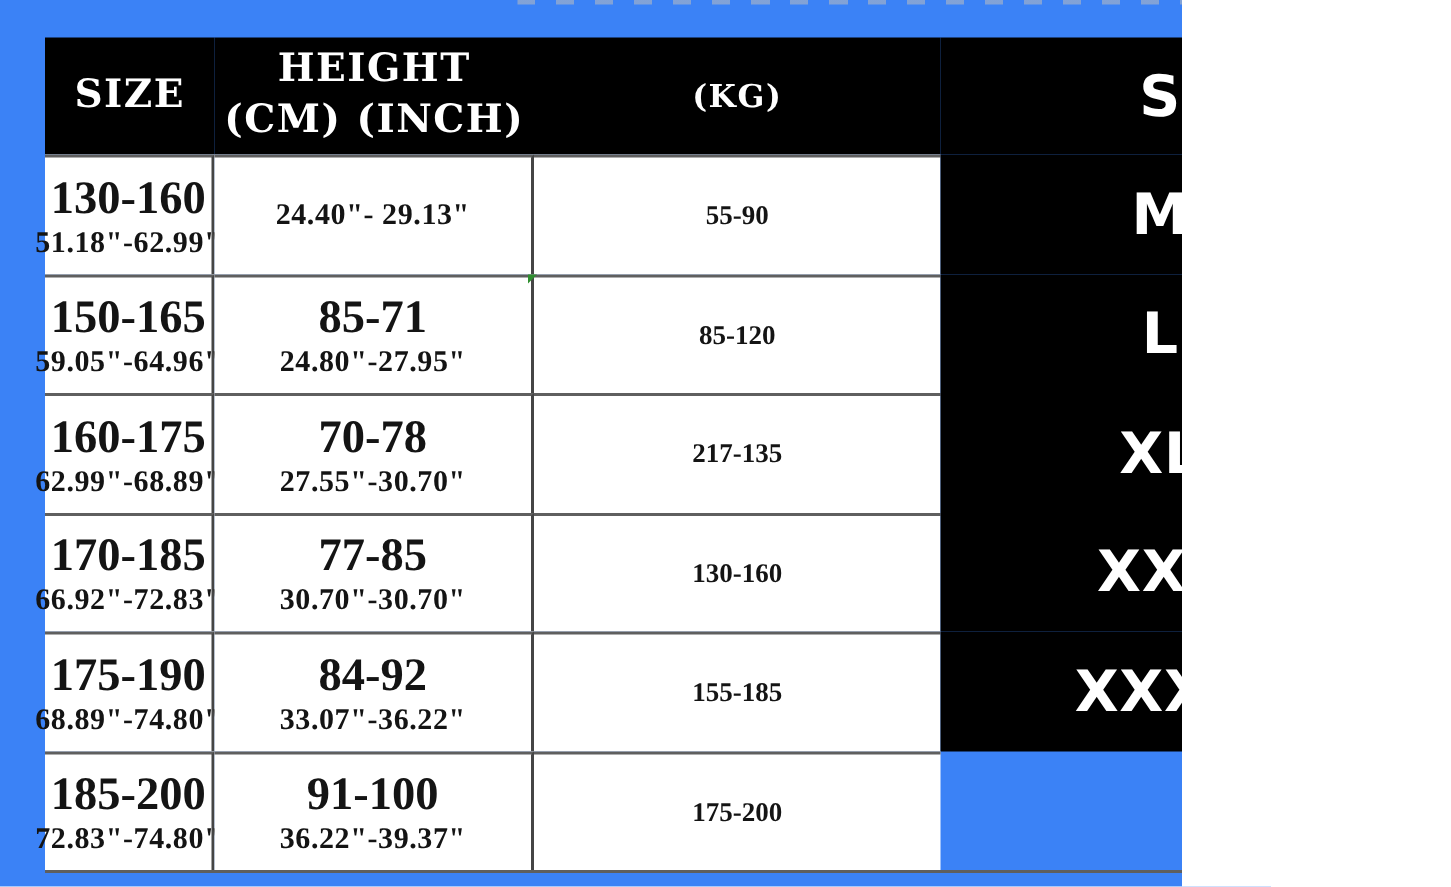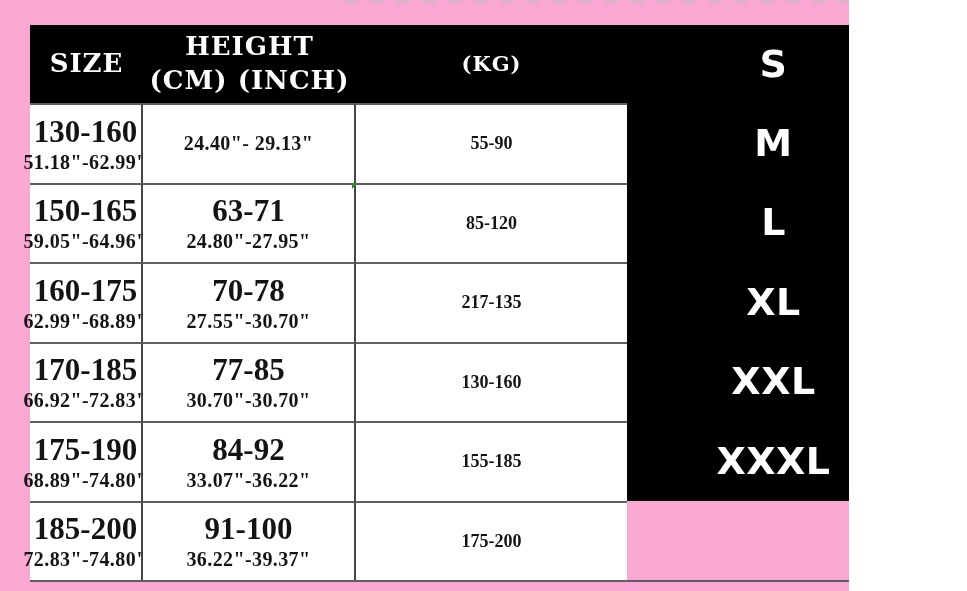--- a/index.html
+++ b/index.html
@@ -1,16 +1,16 @@
 <!DOCTYPE html>
 <html><head>
 <meta charset="utf-8">
 <style>
   html,body{margin:0;padding:0;background:#ffffff;}
-  .screen{position:relative;width:849px;height:591px;background:#f9a8d4;overflow:hidden;
+  .screen{position:relative;width:788px;height:591px;background:#3b82f6;overflow:hidden;
           font-family:"Liberation Sans",sans-serif;}
   .remnant{position:absolute;left:345px;top:0;width:565px;height:3px;opacity:.55;
            background:repeating-linear-gradient(90deg,#bdbdbd 0 12px,transparent 12px 26px);}
   .table{position:absolute;left:30px;top:25px;display:grid;
          grid-template-columns:113px 213px 271px 293px;
          grid-template-rows:78px repeat(6,79.5px);
          border-bottom:2px solid #5f5f5f;}
   .cell{display:flex;flex-direction:column;align-items:center;justify-content:center;
         box-sizing:border-box;text-align:center;}
   .hdr{background:#000000;color:#ffffff;font-family:"DejaVu Serif",serif;font-weight:bold;}
@@ -57,21 +57,21 @@
     <div class="cell datacell">
       <div class="wmain">55-90</div>
     </div>
 
     <div class="cell sizecell">M</div>
     <div class="cell datacell vline-r">
       <div class="main">150-165</div>
       <div class="sub">59.05"-64.96"</div>
     </div>
     <div class="cell datacell vline-r">
-      <div class="main">63-71</div>
+      <div class="main">85-71</div>
       <div class="sub">24.80"-27.95"</div>
     </div>
     <div class="cell datacell">
       <div class="wmain">85-120</div>
     </div>
 
     <div class="cell sizecell">L</div>
     <div class="cell datacell vline-r">
       <div class="main">160-175</div>
       <div class="sub">62.99"-68.89"</div>

